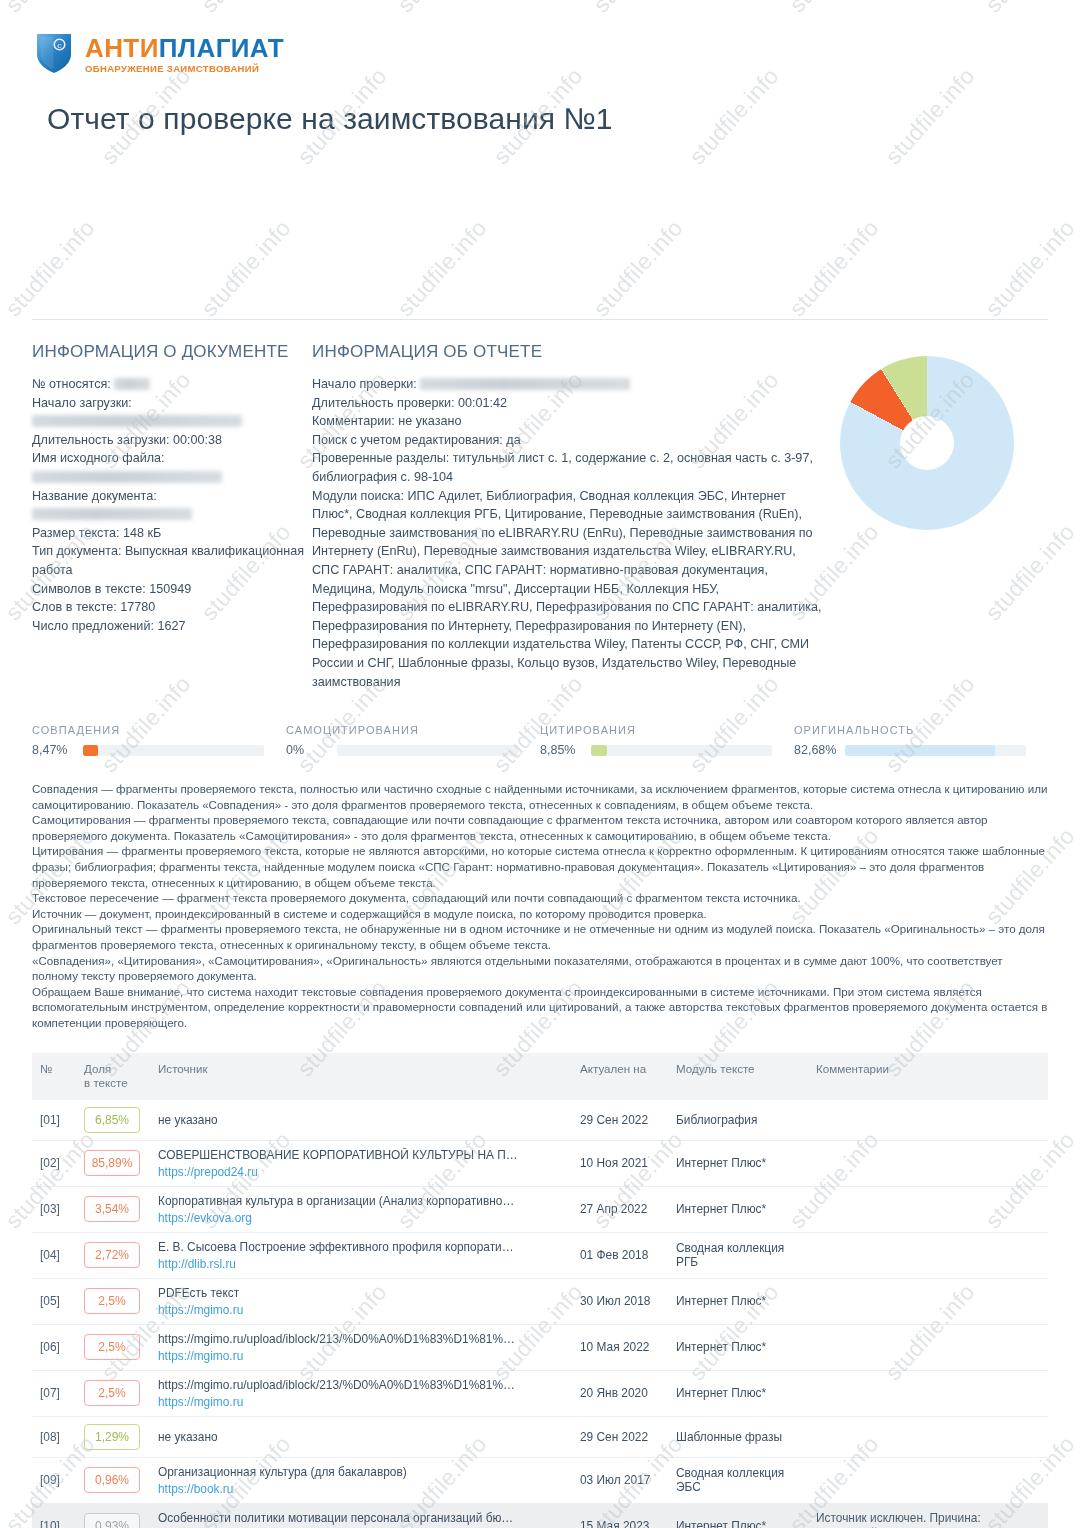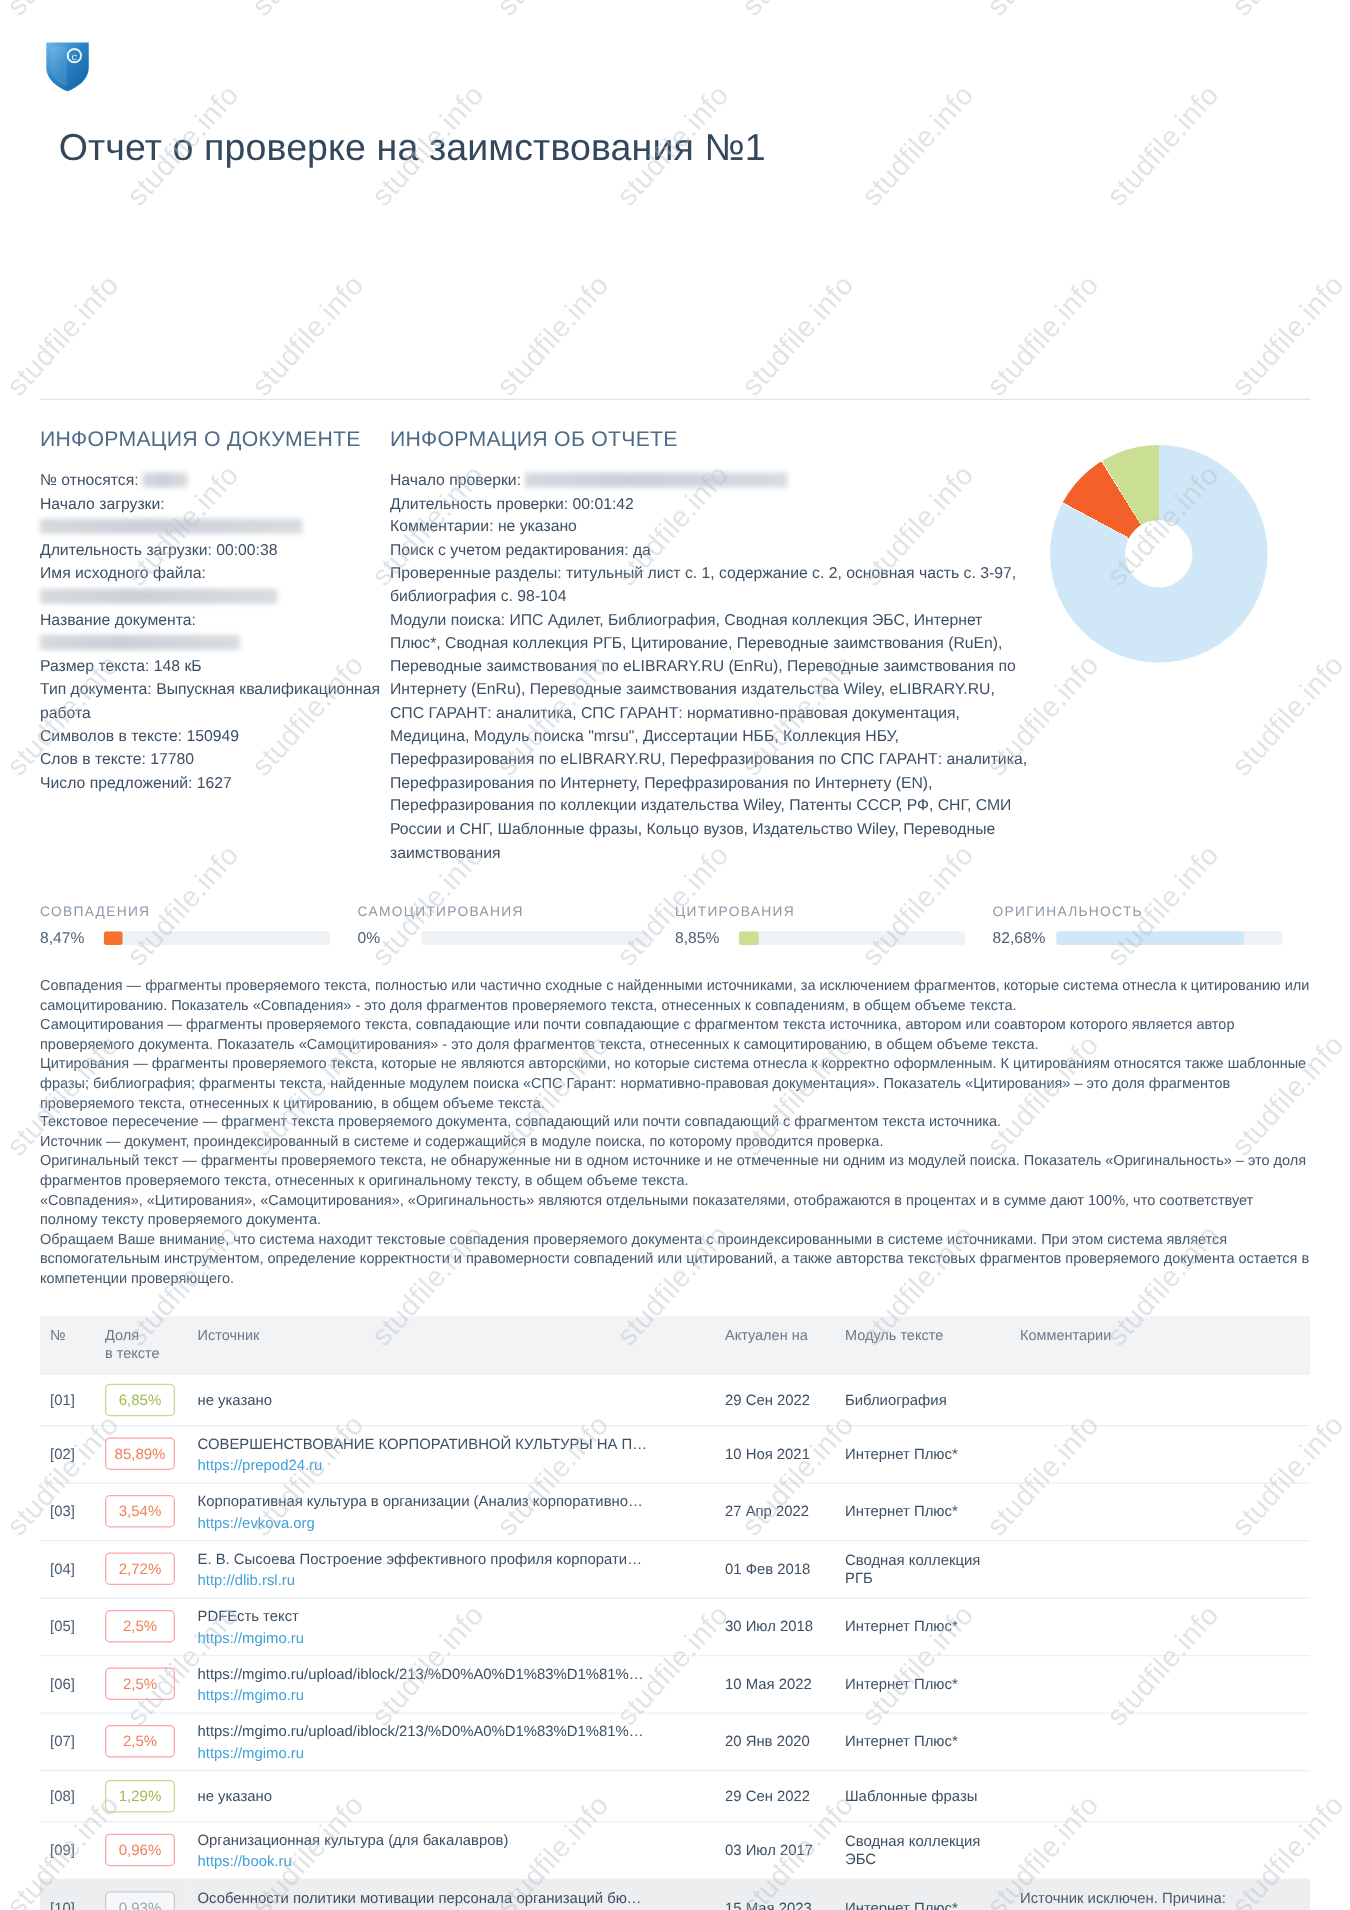--- a/index.html
+++ b/index.html
@@ -167,20 +167,26 @@
               <stop offset=".45" stop-color="#2a84c6"></stop>
               <stop offset="1" stop-color="#1060a0"></stop>
             </linearGradient>
           </defs>
           <path d="M3 4 H41 V26 C41 38 28 45 22 47 C16 45 3 38 3 26 Z" fill="#ffffff"></path>
           <path d="M5 6 H39 V26 C39 37 27 43.2 22 45 C17 43.2 5 37 5 26 Z" fill="url(#shg)"></path>
           <path d="M8.5 9 H21.5 V41.5 C15 38.8 8.5 34 8.5 26 Z" fill="#ffffff" opacity=".10"></path>
           <circle cx="27.5" cy="16.5" r="5.3" fill="none" stroke="#ffffff" stroke-width="1.5" opacity=".92"></circle>
           <text x="27.5" y="20" font-size="8" text-anchor="middle" fill="#ffffff" font-family="DejaVu Serif, serif" opacity=".95">c</text>
         </svg>
+      </span>
+      <span class="logo-text">
+        <span class="logo-main">
+          <span class="o">АНТИ</span><span class="b">ПЛАГИАТ</span>
+        </span>
+        <span class="logo-sub" style="display:block;">ОБНАРУЖЕНИЕ ЗАИМСТВОВАНИЙ</span>
       </span>
     </div>
   </div>
 
   <h1 class="report-title">Отчет о проверке на заимствования №1</h1>
 
   <div class="hr-top"></div>
 
   <div class="info-wrap">
 

